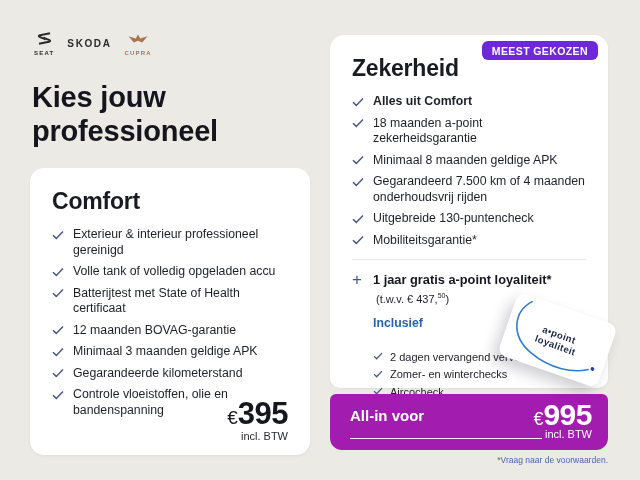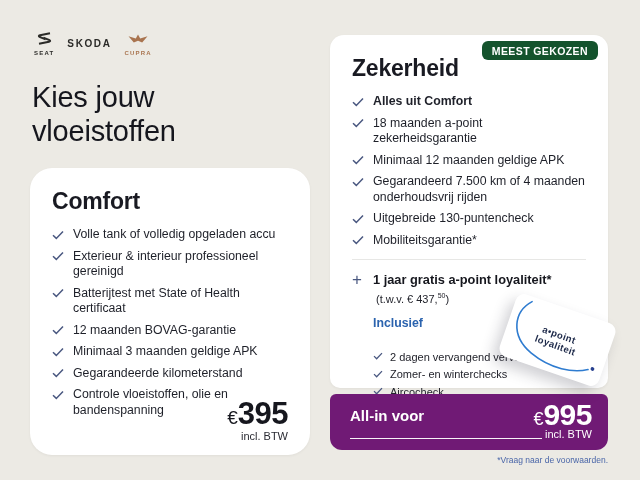--- a/index.html
+++ b/index.html
@@ -14,41 +14,41 @@
   .stage { position:absolute; inset:0; }
 
   
   .brands { position:absolute; left:34px; top:31px; display:flex; align-items:center; gap:13px; }
   .brand { display:flex; flex-direction:column; align-items:center; gap:1px; }
   .brand-word { font-size:6px; font-weight:bold; letter-spacing:1.2px; color:#2B2B28; }
   .skoda-word { font-size:10px; font-weight:bold; letter-spacing:1.6px; color:#2B2B28; }
   .cupra-word { color:#A9744F; }
 
   
-  .hero-title { position:absolute; left:32px; top:80px; font-size:29px; line-height:34px; font-weight:400; color:#15161D; letter-spacing:-0.2px; }
-
-  
-  .card { position:absolute; background:#fff; border-radius:22px; box-shadow:0 1px 3px rgba(0,0,0,0.05); }
+  .hero-title { position:absolute; left:32px; top:80px; font-size:29px; line-height:34px; font-weight:700; color:#15161D; letter-spacing:-0.2px; }
+
+  
+  .card { position:absolute; background:#fff; border-radius:14px; box-shadow:0 1px 3px rgba(0,0,0,0.05); }
 
   
   .card-comfort { left:30px; top:168px; width:280px; height:287px; padding:20px 22px; }
   .card-title { font-size:23px; font-weight:700; color:#191A22; letter-spacing:-0.2px; }
   .check-list { margin-top:12px; list-style:none; }
   .check-item { display:flex; gap:9px; margin-bottom:6px; font-size:12.3px; line-height:15.5px; color:#1E2029; }
   .check-item .ck { flex:0 0 12px; margin-top:2.5px; }
   .ck svg { display:block; }
   .price-block { position:absolute; right:22px; bottom:13px; text-align:right; }
   .price-row { white-space:nowrap; }
   .price-cur { font-size:19px; font-weight:500; color:#16171E; }
   .price-num { font-size:31px; font-weight:700; color:#16171E; letter-spacing:-0.5px; }
   .price-note { font-size:11px; color:#2A2B33; margin-top:-2px; }
 
   
   .card-zekerheid { left:330px; top:35px; width:278px; height:353px; padding:20px 22px; border-radius:14px 14px 10px 10px; }
-  .badge { position:absolute; top:6px; right:10px; background:#14532d; color:#fff; font-size:10.5px; font-weight:bold; letter-spacing:0.4px; padding:4px 10px 3px; border-radius:6px; }
+  .badge { position:absolute; top:6px; right:10px; background:#6d28d9; color:#fff; font-size:10.5px; font-weight:bold; letter-spacing:0.4px; padding:4px 10px 3px; border-radius:6px; }
   .z-items .check-item { margin-bottom:6px; }
   .check-item.bold { font-weight:700; }
   .divider { border:none; border-top:1px solid #E7E7E5; margin:11px 0 12px; }
   .plus-row { display:flex; gap:9px; align-items:flex-start; }
   .plus-glyph { flex:0 0 12px; font-size:17px; line-height:15px; color:#4A5880; font-weight:500; }
   .plus-text { font-size:12.8px; line-height:16px; color:#16171E; }
   .plus-label { font-weight:700; }
   .plus-value { font-size:11px; color:#23242C; }
   .plus-value sup { font-size:7px; }
   .inclusief { margin:9px 0 0 21px; }
@@ -58,21 +58,21 @@
   .sub-item .ck { flex:0 0 10px; margin-top:1.5px; }
 
   
   .loyalty-card { position:absolute; left:505px; top:307px; width:105px; height:66px; background:#fff; border-radius:9px;
     transform:rotate(19deg); box-shadow:-4px 8px 14px rgba(40,40,60,0.22); z-index:5;
     display:flex; align-items:center; justify-content:center; }
   .loyalty-arc { position:absolute; inset:0; }
   .loyalty-text { position:relative; text-align:center; font-size:9.5px; font-weight:700; color:#1E2A4A; line-height:11px; letter-spacing:0.4px; transform:rotate(1deg); }
 
   
-  .allin-bar { position:absolute; left:330px; top:394px; width:278px; height:56px; background:#701a75; border-radius:6px 6px 12px 12px; }
+  .allin-bar { position:absolute; left:330px; top:394px; width:278px; height:56px; background:#a21caf; border-radius:6px 6px 12px 12px; }
   .allin-label { position:absolute; left:20px; top:13px; color:#fff; font-size:15px; font-weight:600; }
   .allin-line { position:absolute; left:20px; bottom:11px; width:192px; height:1px; background:rgba(255,255,255,0.95); }
   .allin-price { position:absolute; right:16px; top:4px; text-align:right; color:#fff; }
   .allin-cur { font-size:18px; font-weight:500; }
   .allin-num { font-size:30px; font-weight:700; letter-spacing:-0.5px; }
   .allin-note { font-size:11px; margin-top:-4px; }
 
   
   .footnote { position:absolute; left:330px; top:455px; width:278px; text-align:right; font-size:8.5px; color:#4A66A8; }
 </style>
@@ -99,41 +99,41 @@
         <svg width="22" height="11" viewBox="0 0 22 11">
           <path d="M11 0.5 L13.2 4.6 L20.5 2.2 L15.2 8.6 L11 6.8 L6.8 8.6 L1.5 2.2 L8.8 4.6 Z" fill="#A9744F"></path>
         </svg>
       </span>
       <span class="brand-word cupra-word">CUPRA</span>
     </div>
   </div>
 
   <div class="hero-title">
     <div>Kies jouw</div>
-    <div>vloeistoffen</div>
+    <div>professioneel</div>
   </div>
 
   <div class="card card-comfort">
     <div class="card-title">Comfort</div>
     <ul class="check-list">
       <li class="check-item">
         <span class="ck">
             <svg width="12" height="10" viewBox="0 0 12 10">
               <path d="M1 5.2 L4.3 8.4 L11 1.4" stroke="#4A5880" stroke-width="1.5" fill="none"></path>
             </svg>
           </span>
+        <span style="width:214px">Exterieur &amp; interieur professioneel gereinigd</span>
+        </li>
+      <li class="check-item">
+        <span class="ck">
+            <svg width="12" height="10" viewBox="0 0 12 10">
+              <path d="M1 5.2 L4.3 8.4 L11 1.4" stroke="#4A5880" stroke-width="1.5" fill="none"></path>
+            </svg>
+          </span>
         <span>Volle tank of volledig opgeladen accu</span>
-        </li>
-      <li class="check-item">
-        <span class="ck">
-            <svg width="12" height="10" viewBox="0 0 12 10">
-              <path d="M1 5.2 L4.3 8.4 L11 1.4" stroke="#4A5880" stroke-width="1.5" fill="none"></path>
-            </svg>
-          </span>
-        <span style="width:214px">Exterieur &amp; interieur professioneel gereinigd</span>
         </li>
       <li class="check-item">
         <span class="ck">
             <svg width="12" height="10" viewBox="0 0 12 10">
               <path d="M1 5.2 L4.3 8.4 L11 1.4" stroke="#4A5880" stroke-width="1.5" fill="none"></path>
             </svg>
           </span>
         <span style="width:200px">Batterijtest met State of Health certificaat</span>
         </li>
       <li class="check-item">
@@ -196,21 +196,21 @@
             </svg>
           </span>
         <span>18 maanden a-point zekerheidsgarantie</span>
         </li>
       <li class="check-item">
         <span class="ck">
             <svg width="12" height="10" viewBox="0 0 12 10">
               <path d="M1 5.2 L4.3 8.4 L11 1.4" stroke="#4A5880" stroke-width="1.5" fill="none"></path>
             </svg>
           </span>
-        <span>Minimaal 12 maanden geldige APK</span>
+        <span>Minimaal 8 maanden geldige APK</span>
         </li>
       <li class="check-item">
         <span class="ck">
             <svg width="12" height="10" viewBox="0 0 12 10">
               <path d="M1 5.2 L4.3 8.4 L11 1.4" stroke="#4A5880" stroke-width="1.5" fill="none"></path>
             </svg>
           </span>
         <span style="width:216px">Gegarandeerd 7.500 km of 4 maanden onderhoudsvrij rijden</span>
         </li>
       <li class="check-item">

